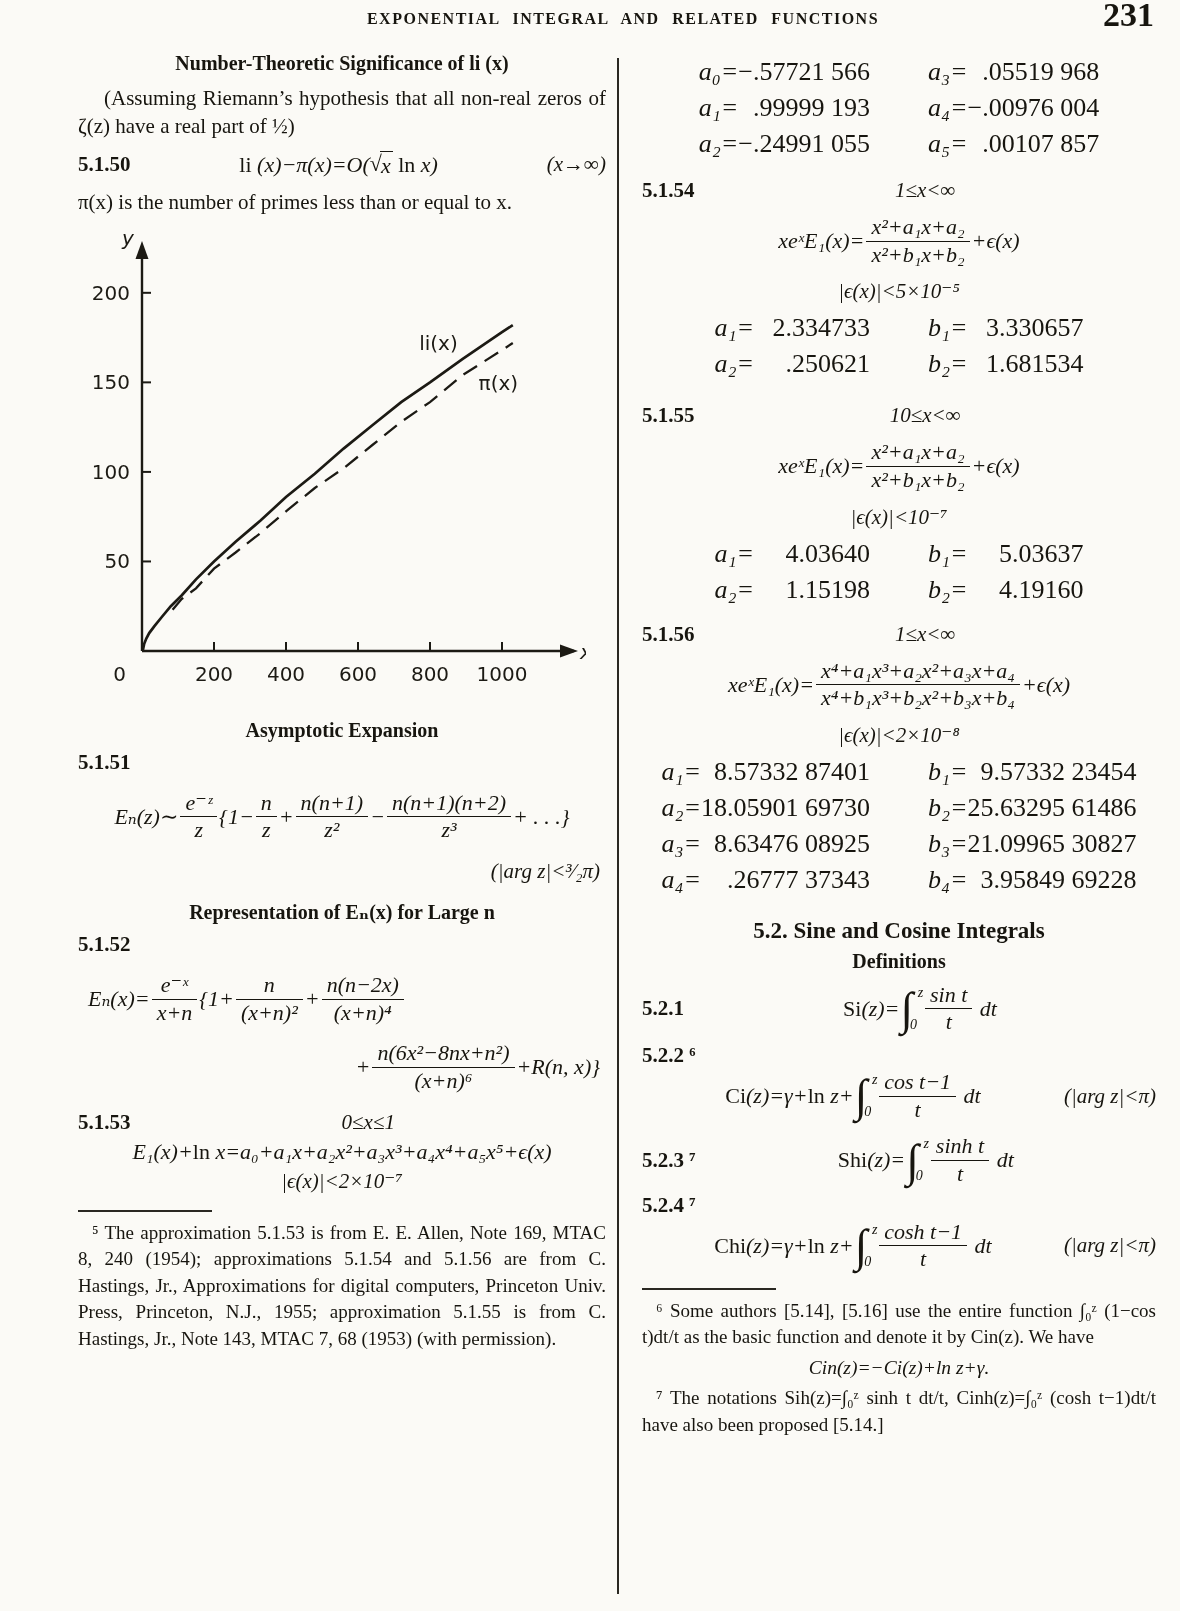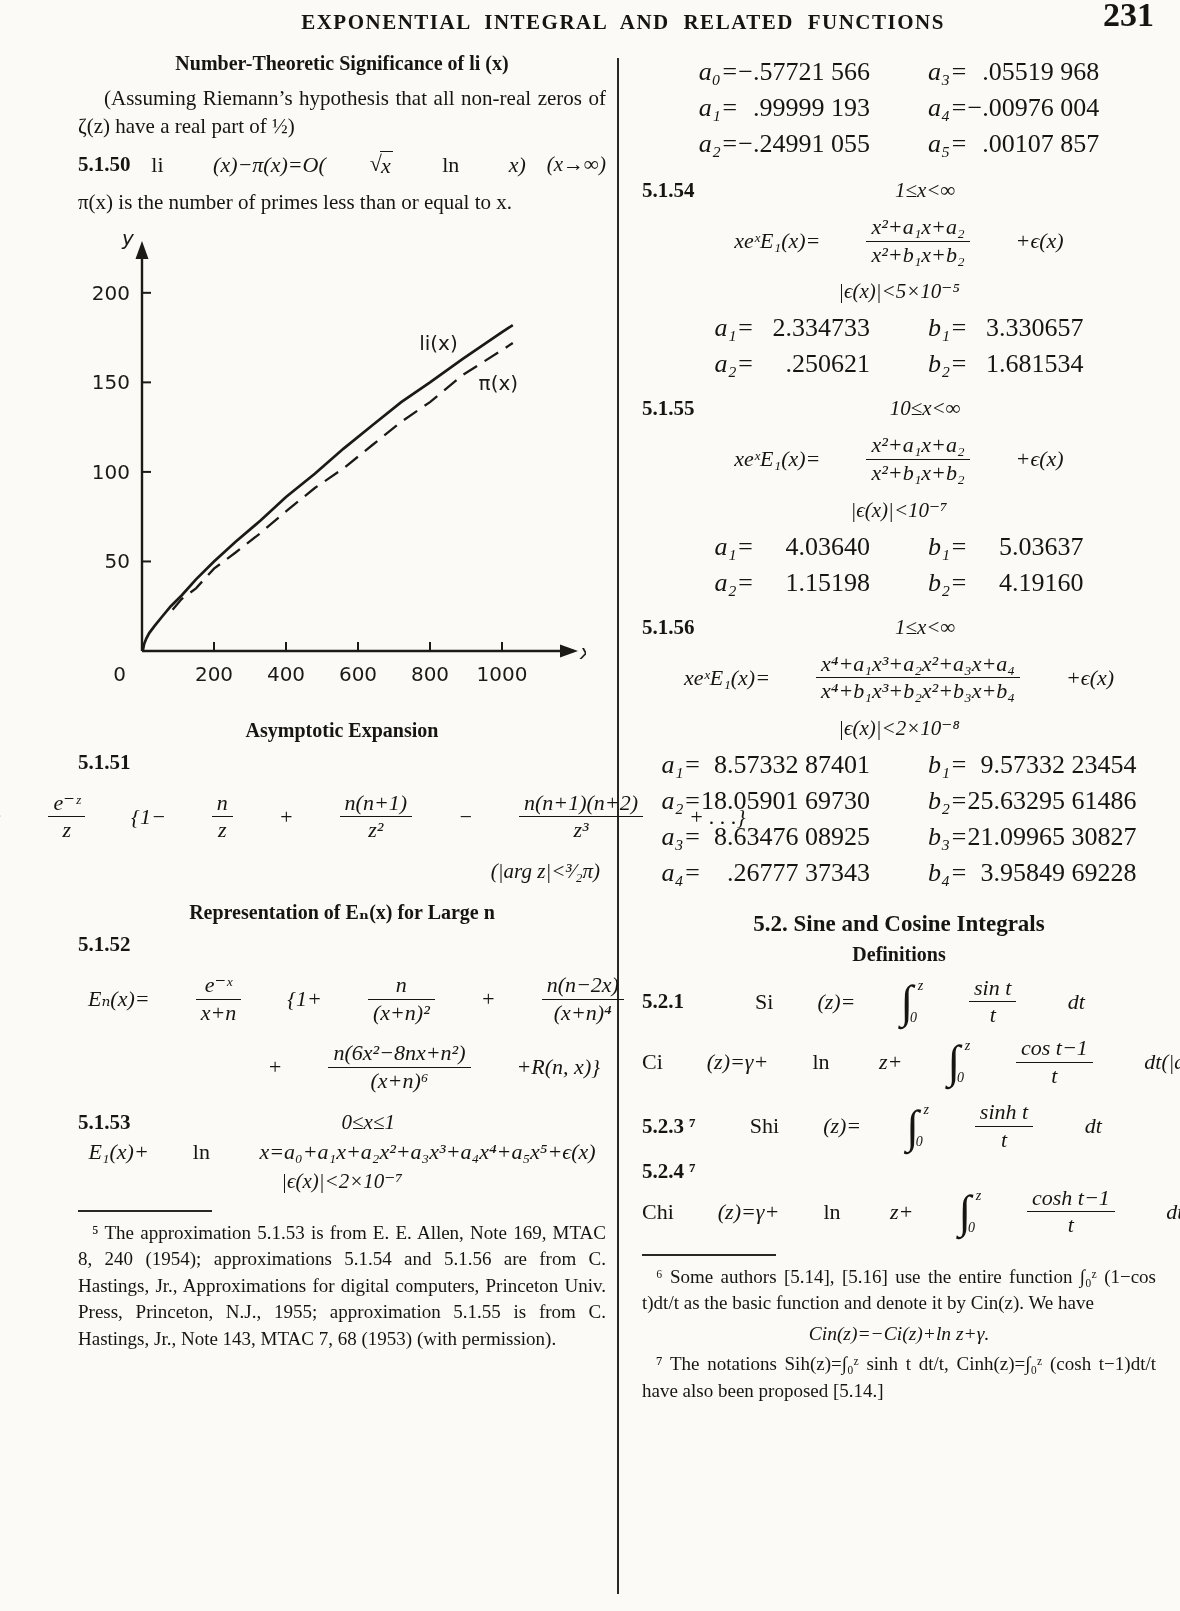--- a/index.html
+++ b/index.html
@@ -1,40 +1,40 @@
 <!DOCTYPE html>
 <html><head>
 <meta charset="utf-8">
 <style>
   html,body{margin:0;padding:0;background:#e8e6e0;}
   .page{position:relative;width:1180px;height:1611px;background:#fbfaf6;color:#17150f;
         font-family:"Liberation Serif","DejaVu Serif",serif;overflow:hidden;}
   
   .hdr-title{position:absolute;top:10px;left:156px;right:90px;text-align:center;
-             font-weight:bold;font-size:21px;letter-spacing:1.5px;word-spacing:7px;}
+             font-weight:bold;font-size:16px;letter-spacing:1.5px;word-spacing:7px;}
   .hdr-page{position:absolute;top:-4px;right:26px;font-size:34px;font-weight:bold;}
   .divider{position:absolute;left:617px;top:58px;height:1536px;width:2px;background:#2a2822;}
   
   .col{position:absolute;top:50px;}
   .col.left{left:78px;width:528px;}
   .col.right{left:642px;width:514px;}
   
   .subhead{text-align:center;font-weight:bold;font-size:20px;margin:14px 0 8px;}
   .bighead{text-align:center;font-weight:bold;font-size:23px;margin:20px 0 6px;}
   .para{font-size:21px;line-height:1.33;text-align:justify;margin:10px 0;}
   .indent{text-indent:26px;}
   
   .eqrow{display:grid;grid-template-columns:auto 1fr auto;align-items:center;margin:10px 0;}
   .eqlabel{font-weight:bold;font-size:21px;white-space:pre;}
   .eqmid{text-align:center;}
   .eqcond{font-style:italic;font-size:21px;white-space:pre;}
   .eqline{display:flex;justify-content:center;align-items:center;margin:16px 0;}
   .eqline.rt{justify-content:flex-end;padding-right:6px;}
   .eqline.lf{justify-content:flex-start;padding-left:10px;}
-  .formula{display:inline-flex;align-items:center;font-style:italic;font-size:22px;gap:44px;}
+  .formula{display:inline-flex;align-items:center;font-style:italic;font-size:22px;}
   .formula span{white-space:pre;}
   .formula .mr{font-style:normal;}
   .frac{display:inline-flex;flex-direction:column;text-align:center;line-height:1.12;
         vertical-align:middle;margin:0 2px;}
   .frac .num{padding:0 5px 1px;border-bottom:1.7px solid currentColor;}
   .frac .den{padding:1px 5px 0;}
   .intwrap{display:inline-flex;align-items:center;margin:0 3px 0 1px;}
   .intsign{font-style:normal;font-size:46px;line-height:0.9;}
   .intlims{display:inline-flex;flex-direction:column;justify-content:space-between;
            height:52px;font-size:14px;font-style:italic;}
@@ -257,21 +257,21 @@
           <td class="cvar">a₂=</td>
               <td class="cval">.250621</td>
           <td class="gap"></td>
           <td class="cvar">b₂=</td>
               <td class="cval">1.681534</td>
         </tr>
       </tbody>
         </table>
     </div>
 
-    <div style="margin-top:14px;">
+    <div style="margin-top:21px;">
       <div class="eqrow" style="margin:2px 0 0;">
         <span class="eqlabel">5.1.55</span>
         <span class="eqmid"><span class="mrange">10≤x&lt;∞</span></span>
         <span></span>
       </div>
       <div class="eqline" style="margin:12px 0;">
           <span class="formula">
             <span class="mt">xeˣE₁(x)=</span>
             <span class="frac"><span class="num">x²+a₁x+a₂</span><span class="den">x²+b₁x+b₂</span></span>
             <span class="mt">+ϵ(x)</span>
@@ -359,20 +359,21 @@
             <span class="mr">Si</span>
             <span class="mt">(z)=</span>
             <span class="intwrap"><span class="intsign">∫</span><span class="intlims"><span class="ihi">z</span><span class="ilo">0</span></span></span>
             <span class="frac"><span class="num">sin t</span><span class="den">t</span></span>
             <span class="mt"> dt</span>
           </span></span>
       <span></span>
     </div>
 
     <div style="margin-top:8px;">
+      <div class="eqlabel">5.2.2 ⁶</div>
       <div class="eqrow" style="margin:2px 0;">
         <span></span>
         <span class="eqmid"><span class="formula">
               <span class="mr">Ci</span>
               <span class="mt">(z)=γ+</span>
               <span class="mr">ln </span>
               <span class="mt">z+</span>
               <span class="intwrap"><span class="intsign">∫</span><span class="intlims"><span class="ihi">z</span><span class="ilo">0</span></span></span>
               <span class="frac"><span class="num">cos t−1</span><span class="den">t</span></span>
               <span class="mt"> dt</span>

